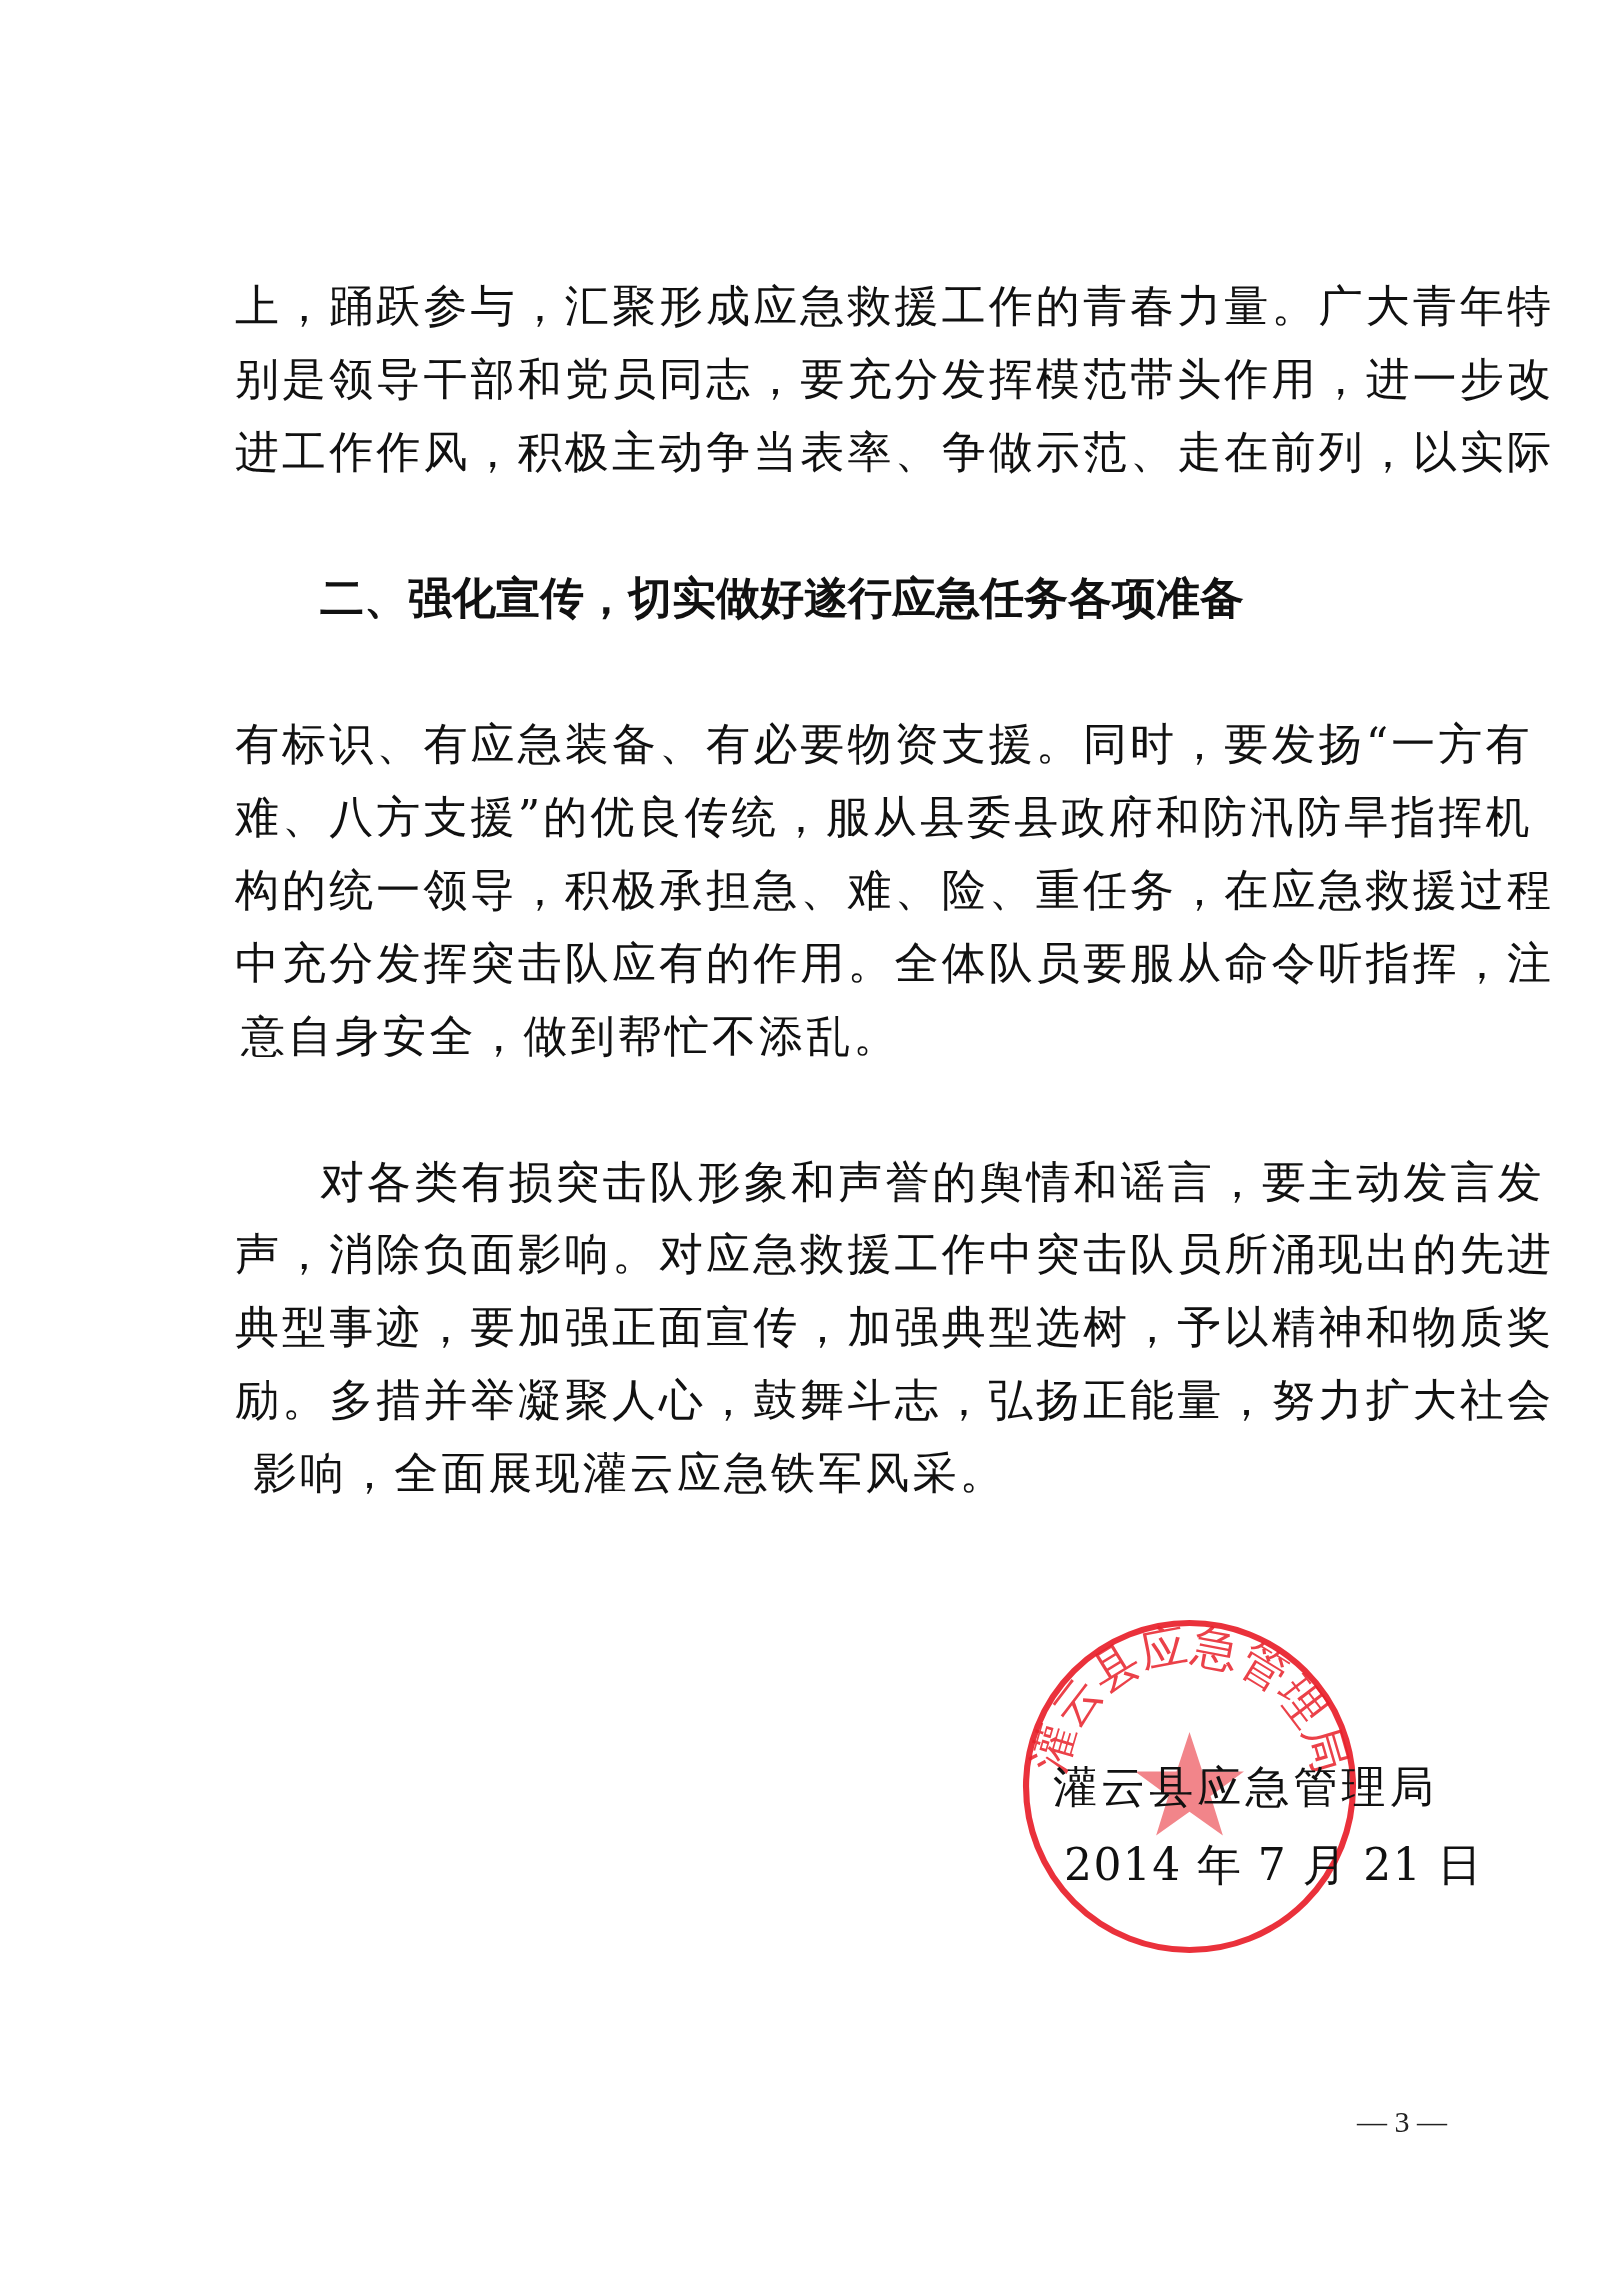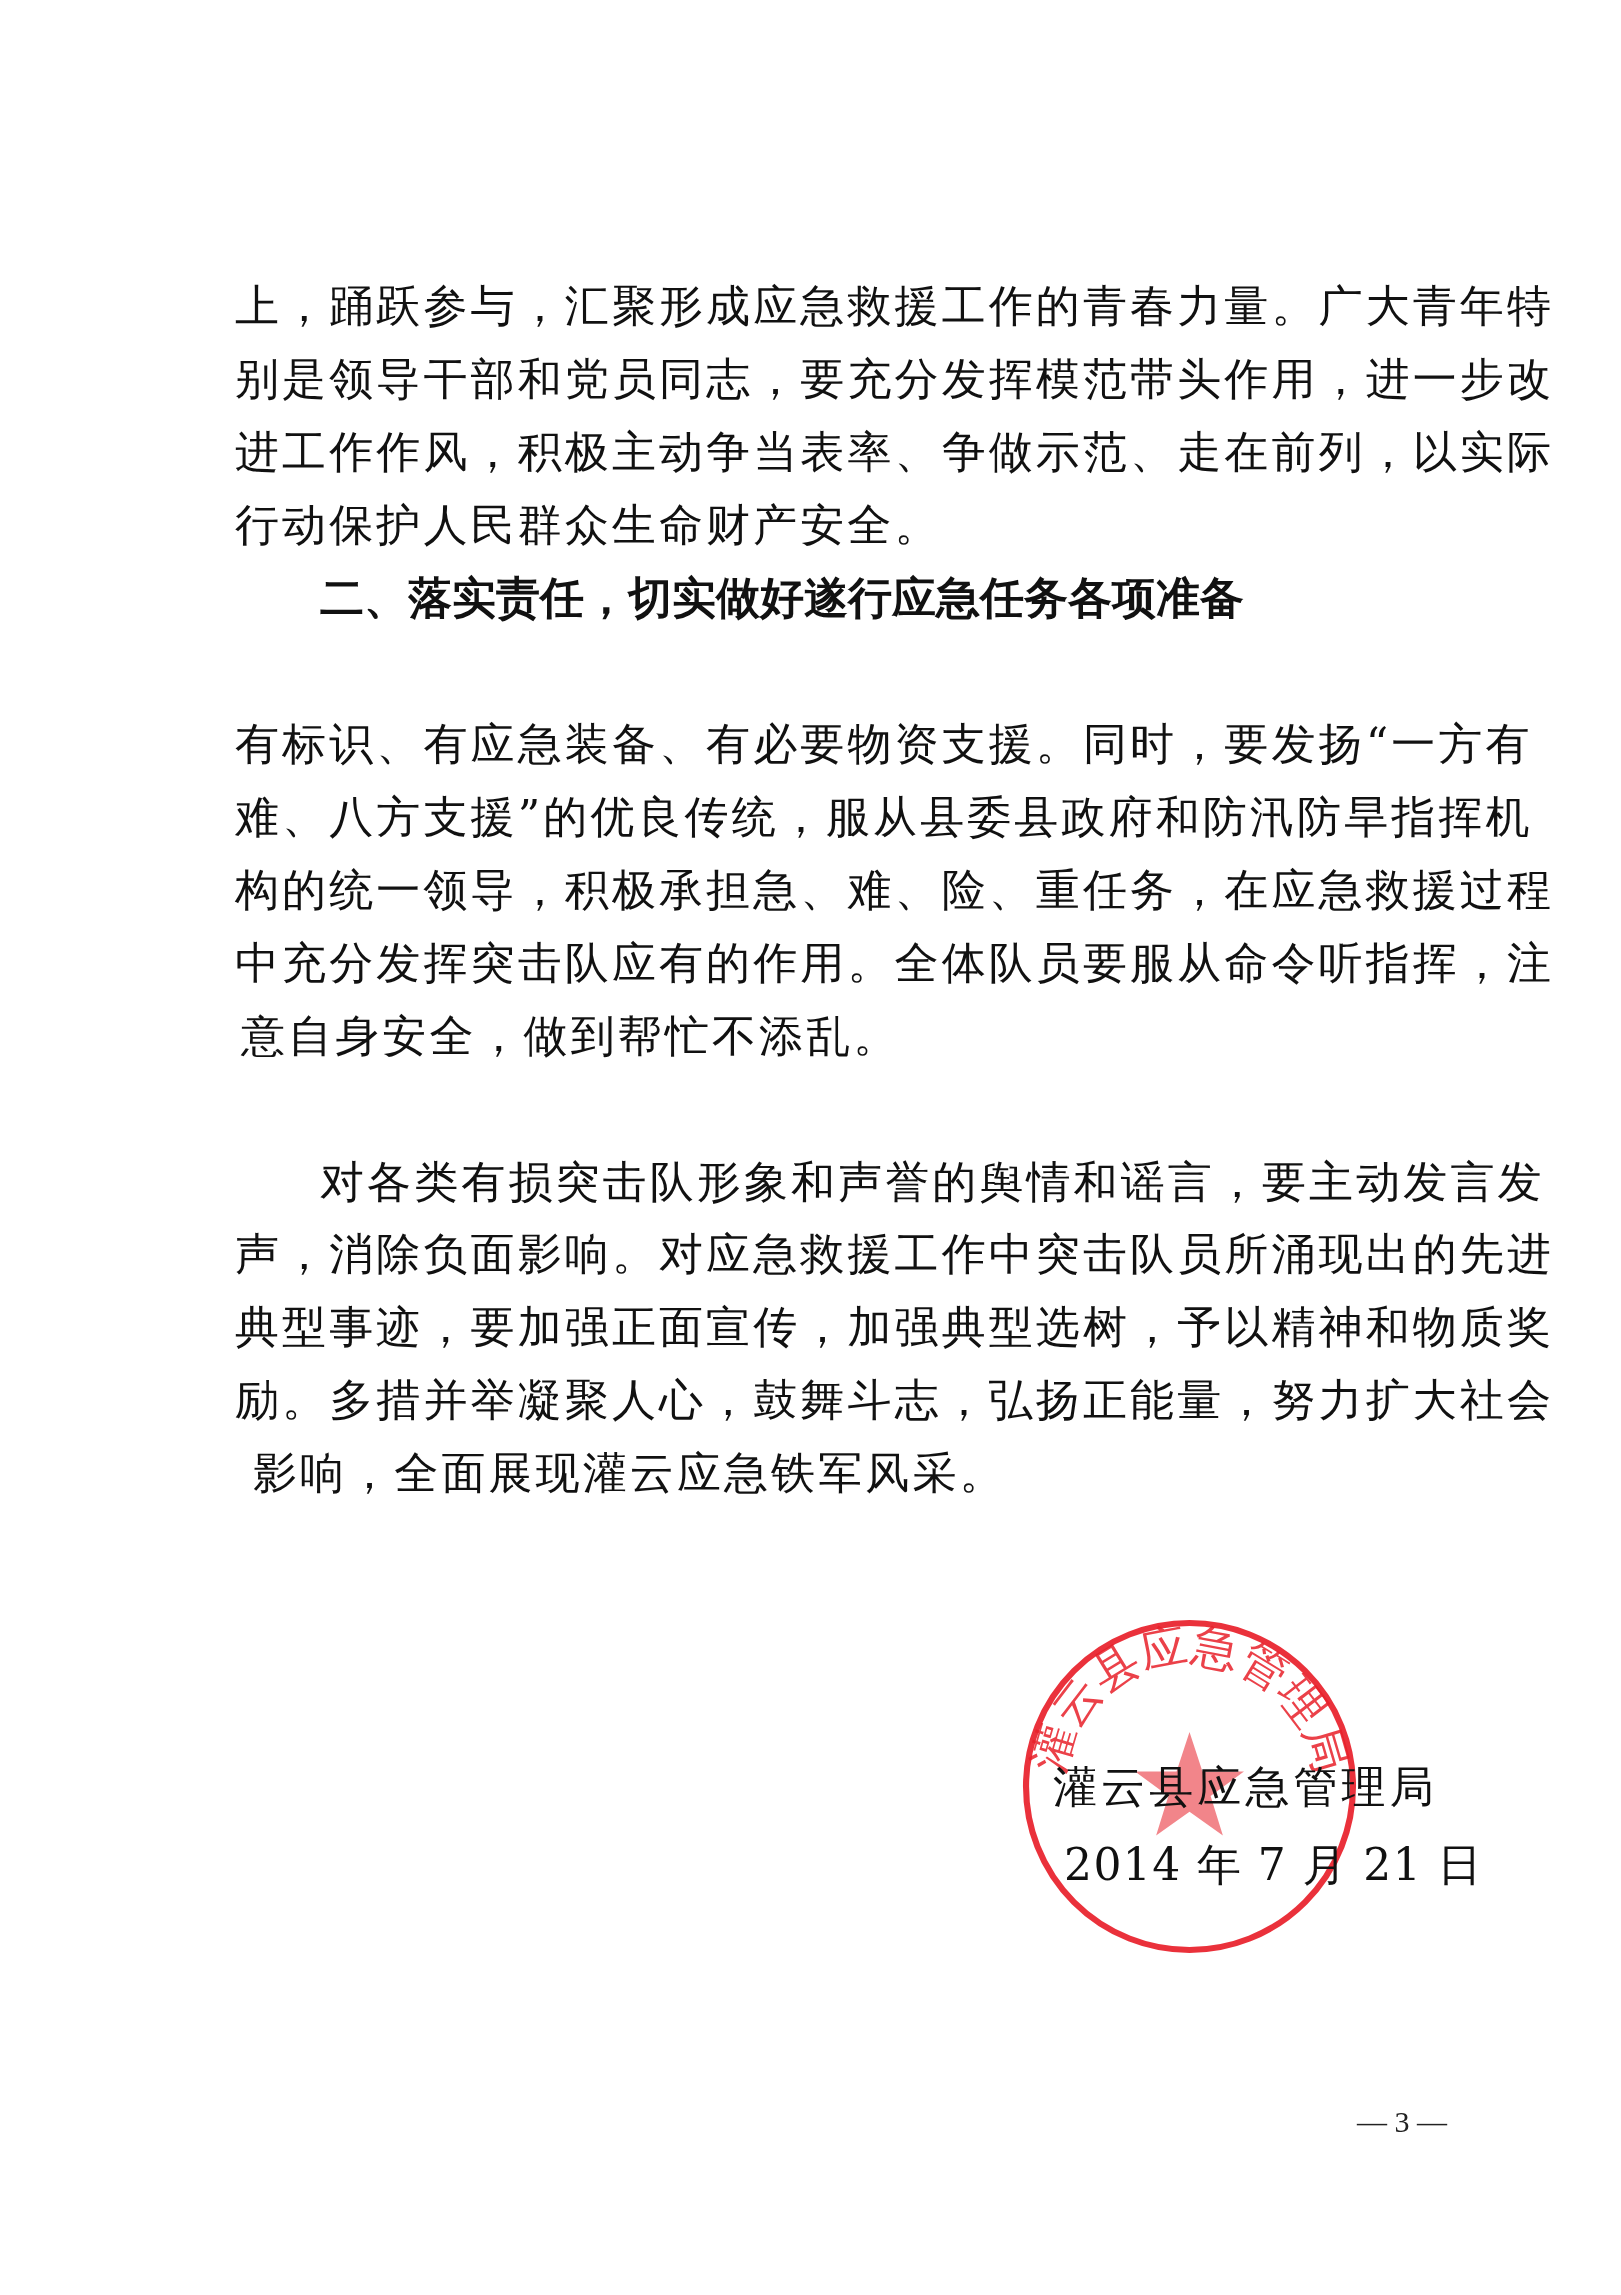--- a/index.html
+++ b/index.html
@@ -159,23 +159,22 @@
       <span>、</span>
       <span>走</span>
       <span>在</span>
       <span>前</span>
       <span>列</span>
       <span>，</span>
       <span>以</span>
       <span>实</span>
       <span>际</span>
     </div>
-  <div class="line" style="top:497px;">行动保护人民群众生命财产安全。</div>
-
-  <div class="heading" style="top:570px;">二、落实责任，切实做好遂行应急任务各项准备</div>
+
+  <div class="heading" style="top:570px;">二、强化宣传，切实做好遂行应急任务各项准备</div>
 
   <div class="line justify" style="top:716px;">
       <span>有</span>
       <span>标</span>
       <span>识</span>
       <span>、</span>
       <span>有</span>
       <span>应</span>
       <span>急</span>
       <span>装</span>

